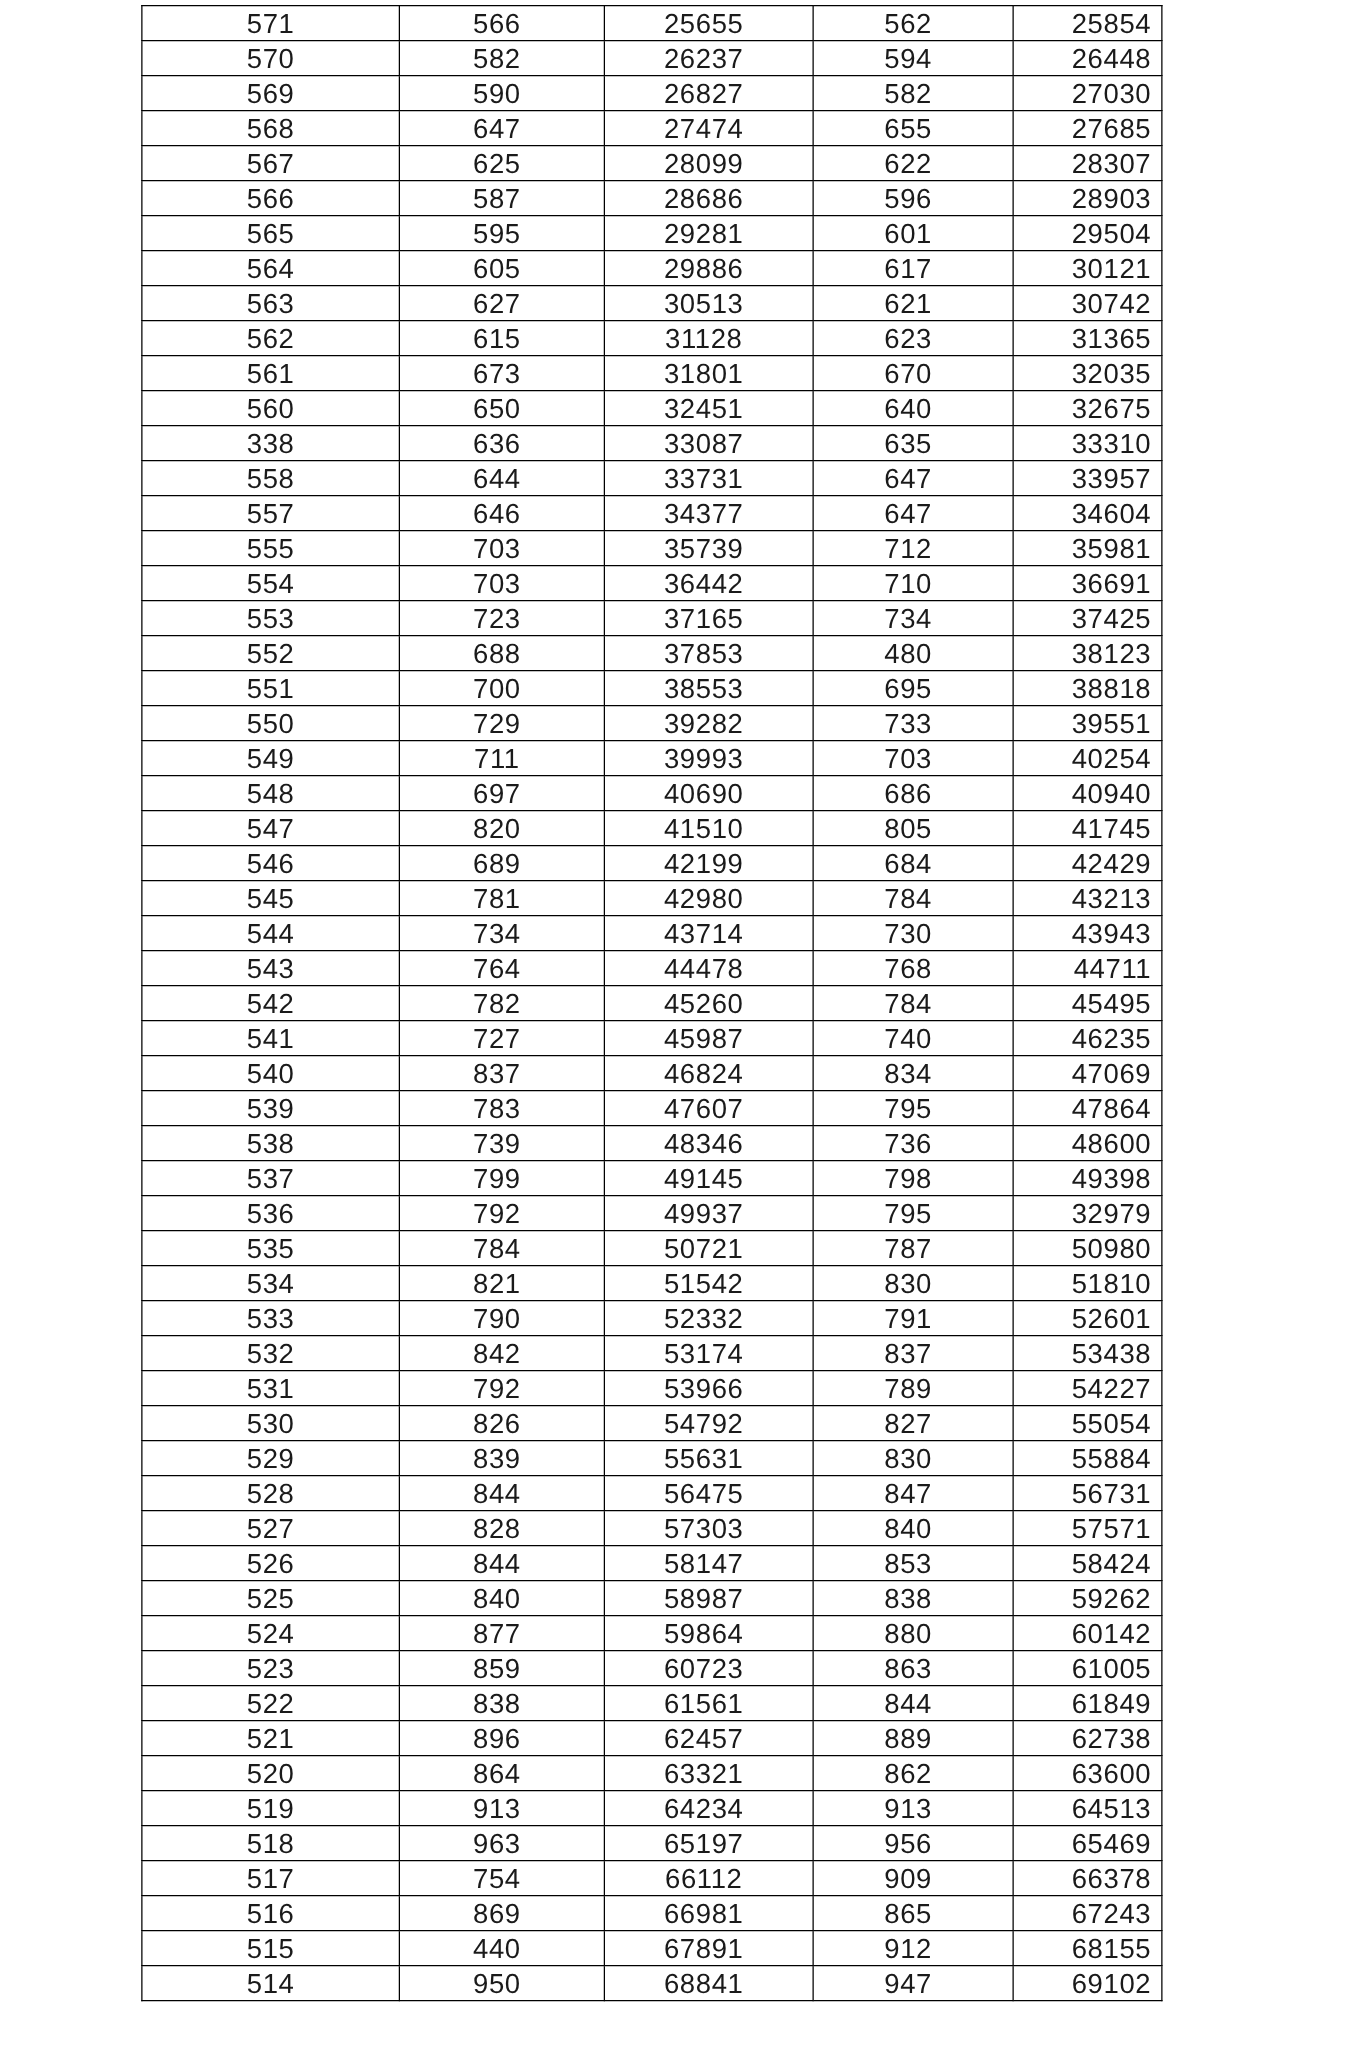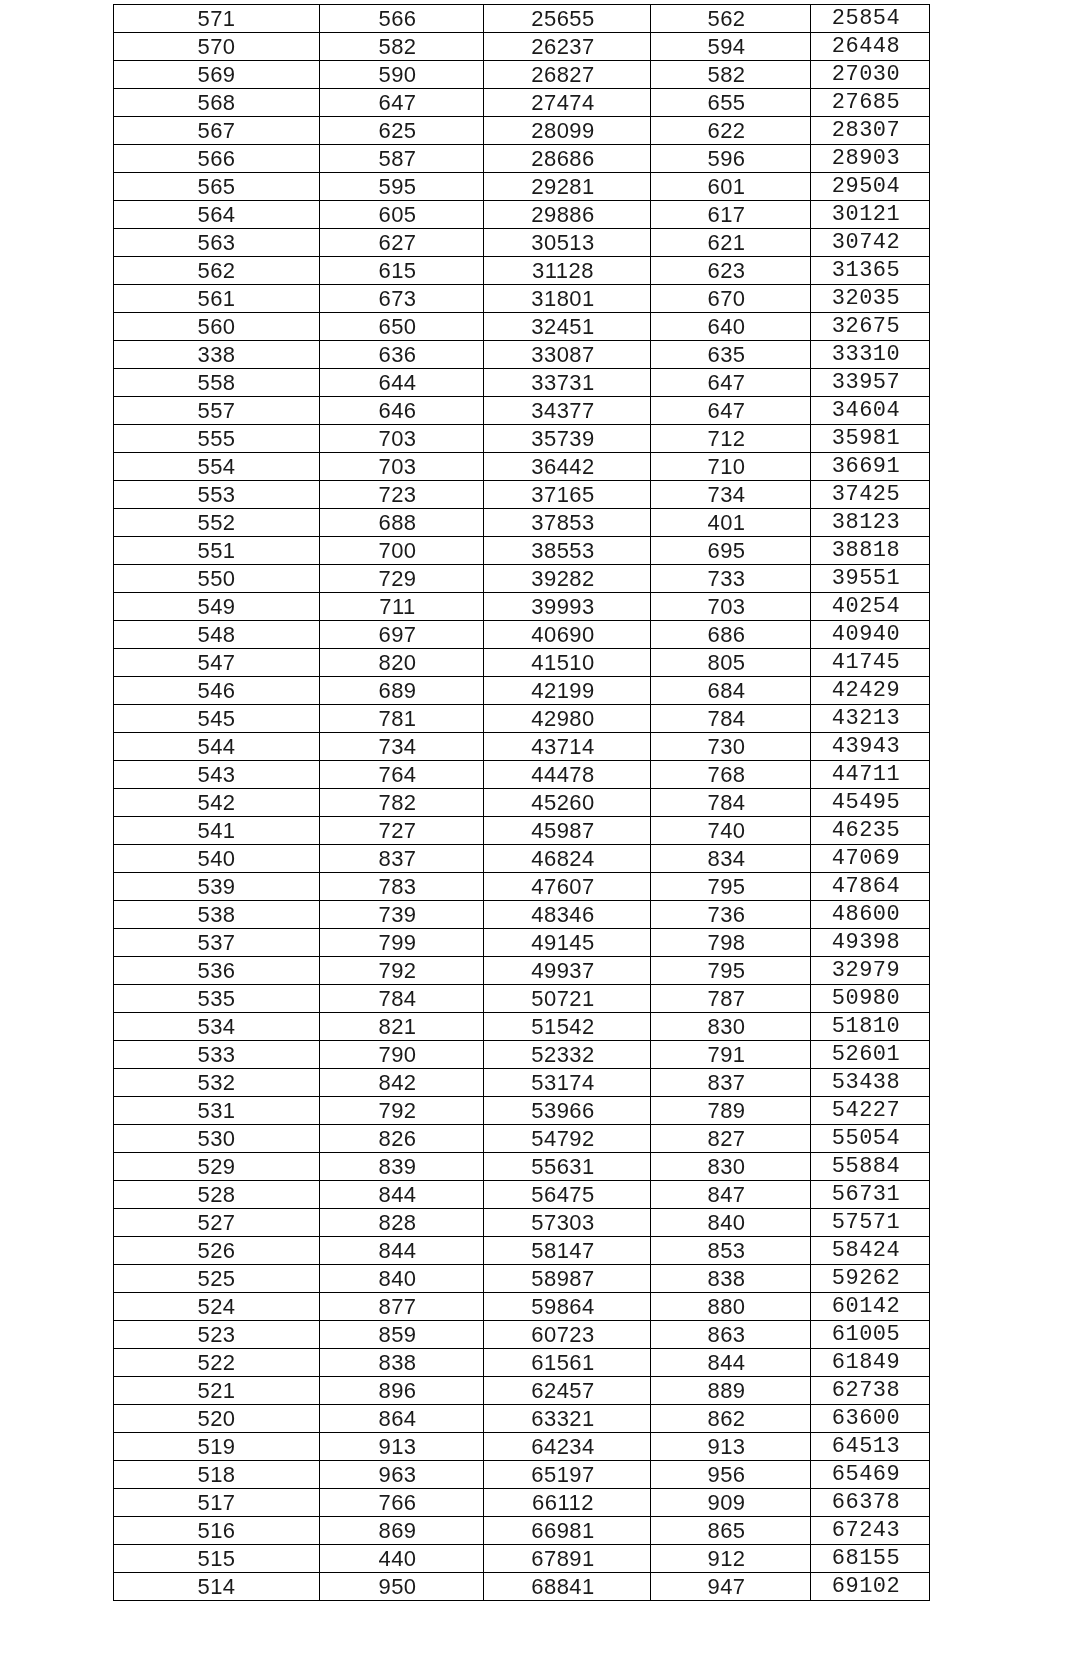--- a/index.html
+++ b/index.html
@@ -47,21 +47,21 @@
     font-size: 22px;
     color: #1a1a1a;
     font-family: "Liberation Sans", sans-serif;
     white-space: nowrap;
     letter-spacing: 0.5px;
   }
   table.score-table td.col-score  { text-align: center; padding-right: 0px; }
   table.score-table td.col-cnt-a  { text-align: center; }
   table.score-table td.col-cum-a  { text-align: center; margin-top: 36px; }
   table.score-table td.col-cnt-b  { text-align: center; }
-  table.score-table td.col-cum-b  { text-align: center; font-family: Liberation Mono, monospace; }
+  table.score-table td.col-cum-b  { text-align: right; }
 </style>
 </head>
 <body>
 
 <div id="page-root">
   <div class="table-wrap">
     <table class="score-table">
       <colgroup>
         <col class="c1">
           <col class="c2">
@@ -193,21 +193,21 @@
             <td class="col-score">553</td>
             <td class="col-cnt-a">723</td>
             <td class="col-cum-a">37165</td>
             <td class="col-cnt-b">734</td>
             <td class="col-cum-b">37425</td>
           </tr>
           <tr>
             <td class="col-score">552</td>
             <td class="col-cnt-a">688</td>
             <td class="col-cum-a">37853</td>
-            <td class="col-cnt-b">401</td>
+            <td class="col-cnt-b">480</td>
             <td class="col-cum-b">38123</td>
           </tr>
           <tr>
             <td class="col-score">551</td>
             <td class="col-cnt-a">700</td>
             <td class="col-cum-a">38553</td>
             <td class="col-cnt-b">695</td>
             <td class="col-cum-b">38818</td>
           </tr>
           <tr>
@@ -436,21 +436,21 @@
           </tr>
           <tr>
             <td class="col-score">518</td>
             <td class="col-cnt-a">963</td>
             <td class="col-cum-a">65197</td>
             <td class="col-cnt-b">956</td>
             <td class="col-cum-b">65469</td>
           </tr>
           <tr>
             <td class="col-score">517</td>
-            <td class="col-cnt-a">766</td>
+            <td class="col-cnt-a">754</td>
             <td class="col-cum-a">66112</td>
             <td class="col-cnt-b">909</td>
             <td class="col-cum-b">66378</td>
           </tr>
           <tr>
             <td class="col-score">516</td>
             <td class="col-cnt-a">869</td>
             <td class="col-cum-a">66981</td>
             <td class="col-cnt-b">865</td>
             <td class="col-cum-b">67243</td>

